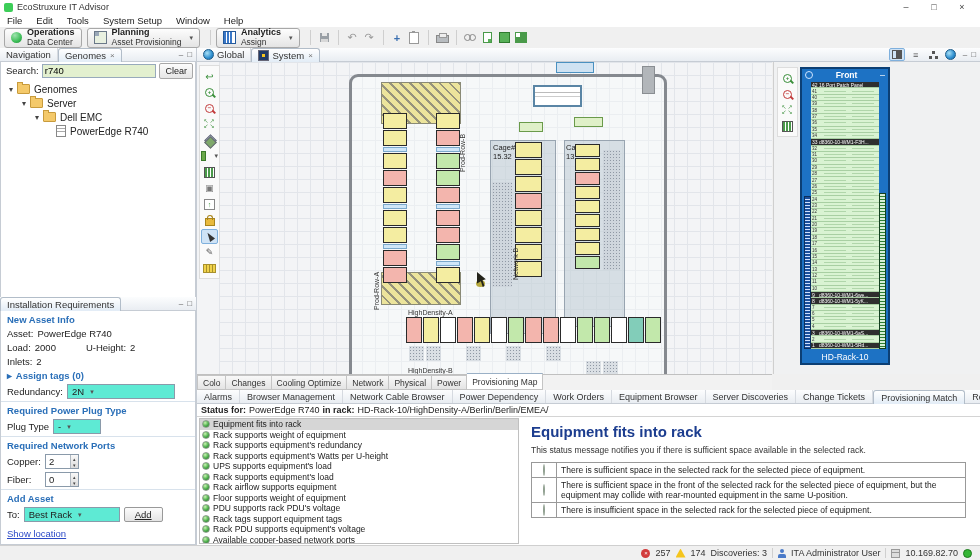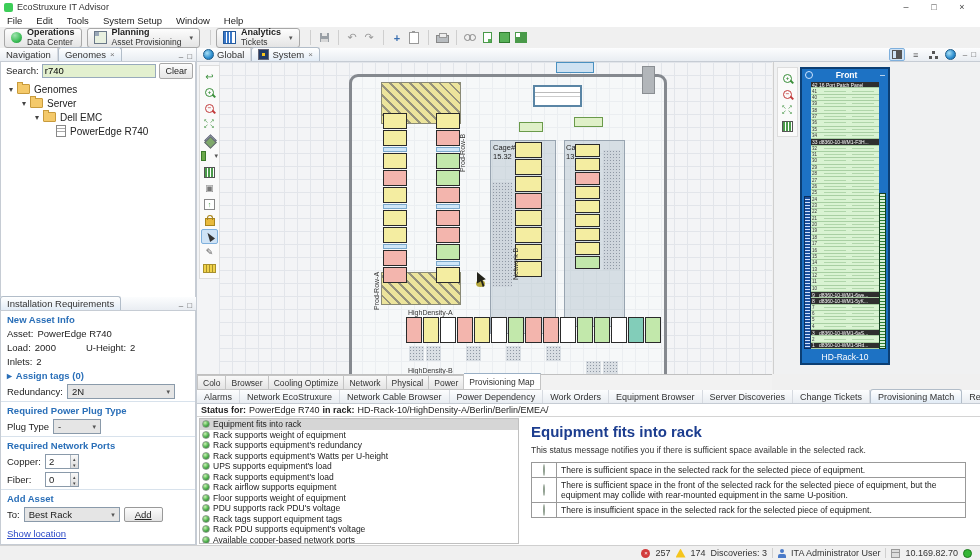--- a/index.html
+++ b/index.html
@@ -42,21 +42,21 @@
   .chain-ic{width:12px;height:7px;position:relative;}
   .chain-ic::before,.chain-ic::after{content:"";position:absolute;width:5px;height:5px;border:1px solid #888;border-radius:50%;top:0;}
   .chain-ic::before{left:0;} .chain-ic::after{left:5px;}
   .gdoc-ic{width:7px;height:9px;background:#fff;border:1px solid #4a9a4a;position:relative;}
   .gdoc-ic::after{content:"";position:absolute;right:0;bottom:0;width:3px;height:3px;background:#58b058;}
   .gbox-ic{width:9px;height:9px;background:#58b058;border:1px solid #2e7a2e;}
   .ggrid-ic{width:10px;height:9px;background:#fff;border:1px solid #4a9a4a;
             background-image:linear-gradient(90deg,transparent 0 4px,#4a9a4a 4px 5px),linear-gradient(transparent 0 4px,#4a9a4a 4px 5px);}
 
   
-  .tabbar{display:flex;align-items:flex-end;background:linear-gradient(#fcfdfe,#e9edf2);
+  .tabbar{display:flex;background:linear-gradient(#fcfdfe,#e9edf2);
           border-bottom:1px solid #c6ccd4;height:14px;box-sizing:border-box;}
   .tab{display:flex;align-items:center;height:13px;padding:0 6px;font-size:9.5px;color:#333;
        border-right:1px solid #d6dae0;white-space:nowrap;}
   .tab.selected{background:linear-gradient(#ffffff,#e2ecf6);border:1px solid #b2bdc9;border-bottom:none;
                 border-radius:3px 3px 0 0;}
   .tclose{margin-left:4px;font-size:8px;color:#777;}
   .minmax{margin-left:auto;display:flex;gap:4px;align-items:center;padding-right:4px;color:#555;font-size:8px;}
   .globe-ic{width:9px;height:9px;border-radius:50%;border:1px solid #1a5a88;margin-right:3px;flex:none;
             background:radial-gradient(circle at 35% 35%,#a8dff5,#2e8fd0 60%,#1a6aa8);}
   .maptab-ic{width:9px;height:9px;border:1px solid #667;margin-right:3px;flex:none;background:#223b66;position:relative;}
@@ -83,22 +83,22 @@
 
   
   .inst-tabs{position:absolute;left:0;top:297px;width:196px;}
   .inst-body{position:absolute;left:0;top:311px;width:196px;height:234px;background:#fff;overflow:hidden;
              box-sizing:border-box;border:1px solid #c6ccd4;border-top:none;}
   .sect-h{color:#2a6fb8;font-weight:bold;font-size:9.5px;padding:3px 6px 2px;border-top:1px solid #d8e2ec;}
   .sect-h.first{border-top:none;}
   .f-row{display:flex;align-items:center;padding:1px 6px 2px;font-size:9.5px;gap:4px;}
   .f-lab{color:#222;}
   .f-val{color:#222;}
-  .dropdown{border:1px solid #8a9aaa;background:#e5e5e5;height:15px;display:flex;align-items:center;
-            justify-content:space-between;padding:0 4px;font-size:9.5px;box-sizing:border-box;}
+  .dropdown{border:1px solid #8a9aaa;background:#5eead4;height:15px;display:flex;align-items:center;
+            justify-content:flex-start;padding:0 4px;font-size:9.5px;box-sizing:border-box;}
   .dd-arrow{font-size:7px;color:#555;margin-left:6px;}
   .spinbox{display:flex;border:1px solid #8a9aaa;background:#fff;height:15px;align-items:center;box-sizing:border-box;}
   .spin-val{width:18px;padding:0 3px;font-size:9.5px;}
   .spin-btns{display:flex;flex-direction:column;border-left:1px solid #b0b8c0;background:linear-gradient(#f8f8f8,#dcdcdc);height:100%;justify-content:center;}
   .spin-btns span{font-size:5px;line-height:6px;padding:0 2px;color:#444;}
   .btn{border:1px solid #999;background:linear-gradient(#fcfcfc,#e4e4e4);padding:1px 10px;font-size:9.5px;border-radius:2px;text-decoration:underline;}
   .link{color:#2b49c7;text-decoration:underline;font-size:9.5px;padding:4px 6px;display:inline-block;}
   .blue-bold{color:#2a6fb8;font-weight:bold;}
 
   
@@ -266,21 +266,21 @@
         <span class="p-name">Planning</span>
         <span class="p-sub">Asset Provisioning</span>
       </span>
       <span class="dd-caret dd-ic">▾</span>
     </div>
     <span class="tsep"></span>
     <div class="persp">
       <span class="p-icon p-ana"></span>
       <span class="p-text">
         <span class="p-name">Analytics</span>
-        <span class="p-sub">Tickets</span>
+        <span class="p-sub">Assign</span>
       </span>
       <span class="dd-caret dd-ic">▾</span>
     </div>
     <span class="tsep"></span>
     <span class="tbtn">
         <span class="disk-ic"></span>
       </span>
     <span class="tsep"></span>
     <span class="tbtn undo-g">↶</span>
     <span class="tbtn redo-g">↷</span>
@@ -607,21 +607,21 @@
         <div class="dots" style="left: 367px; top: 299px; width: 15px; height: 15px;"></div>
         <div class="dots" style="left: 384px; top: 299px; width: 15px; height: 15px;"></div>
       </div>
   </div>
 
   <div class="map-tabs" id="map-tabs">
       <div class="mtab">
         <span class="tlabel">Colo</span>
       </div>
       <div class="mtab">
-        <span class="tlabel">Browser</span>
+        <span class="tlabel">Changes</span>
       </div>
       <div class="mtab">
         <span class="tlabel">Cooling Optimize</span>
       </div>
       <div class="mtab">
         <span class="tlabel">Network</span>
       </div>
       <div class="mtab">
         <span class="tlabel">Physical</span>
       </div>
@@ -833,21 +833,21 @@
         </div>
       <div class="rack-name">HD-Rack-10</div>
     </div>
   </div>
 
   <div class="bottom-tabs tabbar" id="bottom-tabbar">
       <div class="tab">
         <span class="tlabel">Alarms</span>
       </div>
       <div class="tab">
-        <span class="tlabel">Network EcoStruxure</span>
+        <span class="tlabel">Browser Management</span>
       </div>
       <div class="tab">
         <span class="tlabel">Network Cable Browser</span>
       </div>
       <div class="tab">
         <span class="tlabel">Power Dependency</span>
       </div>
       <div class="tab">
         <span class="tlabel">Work Orders</span>
       </div>

